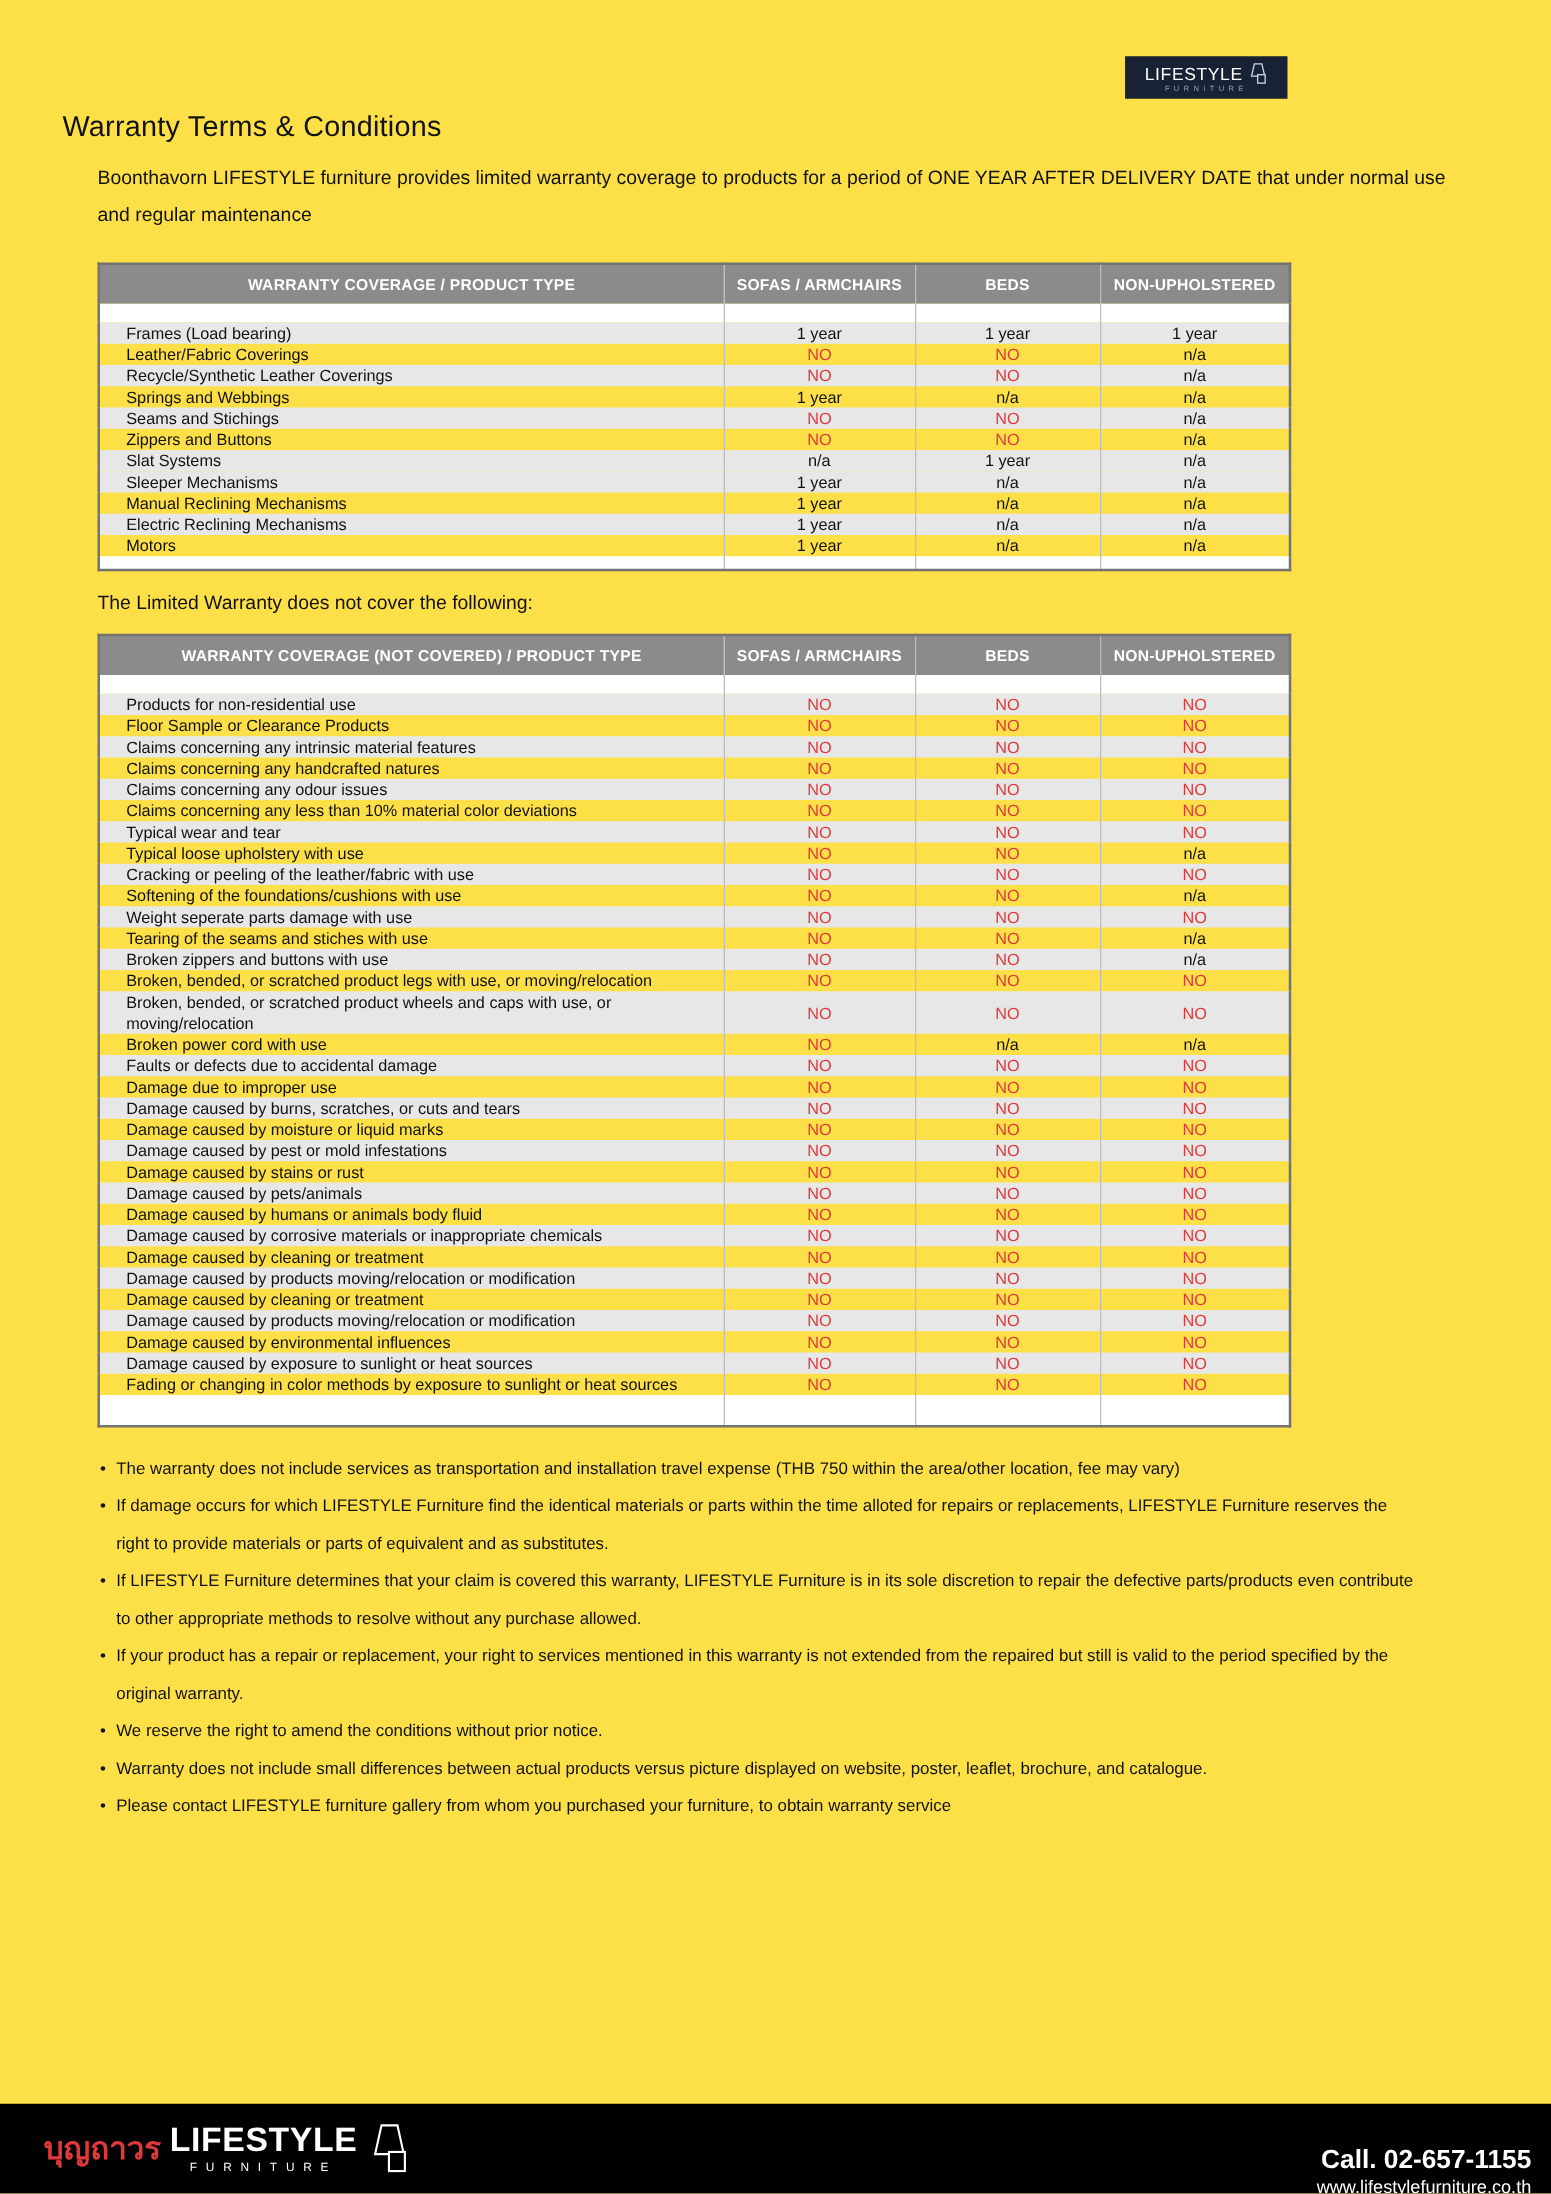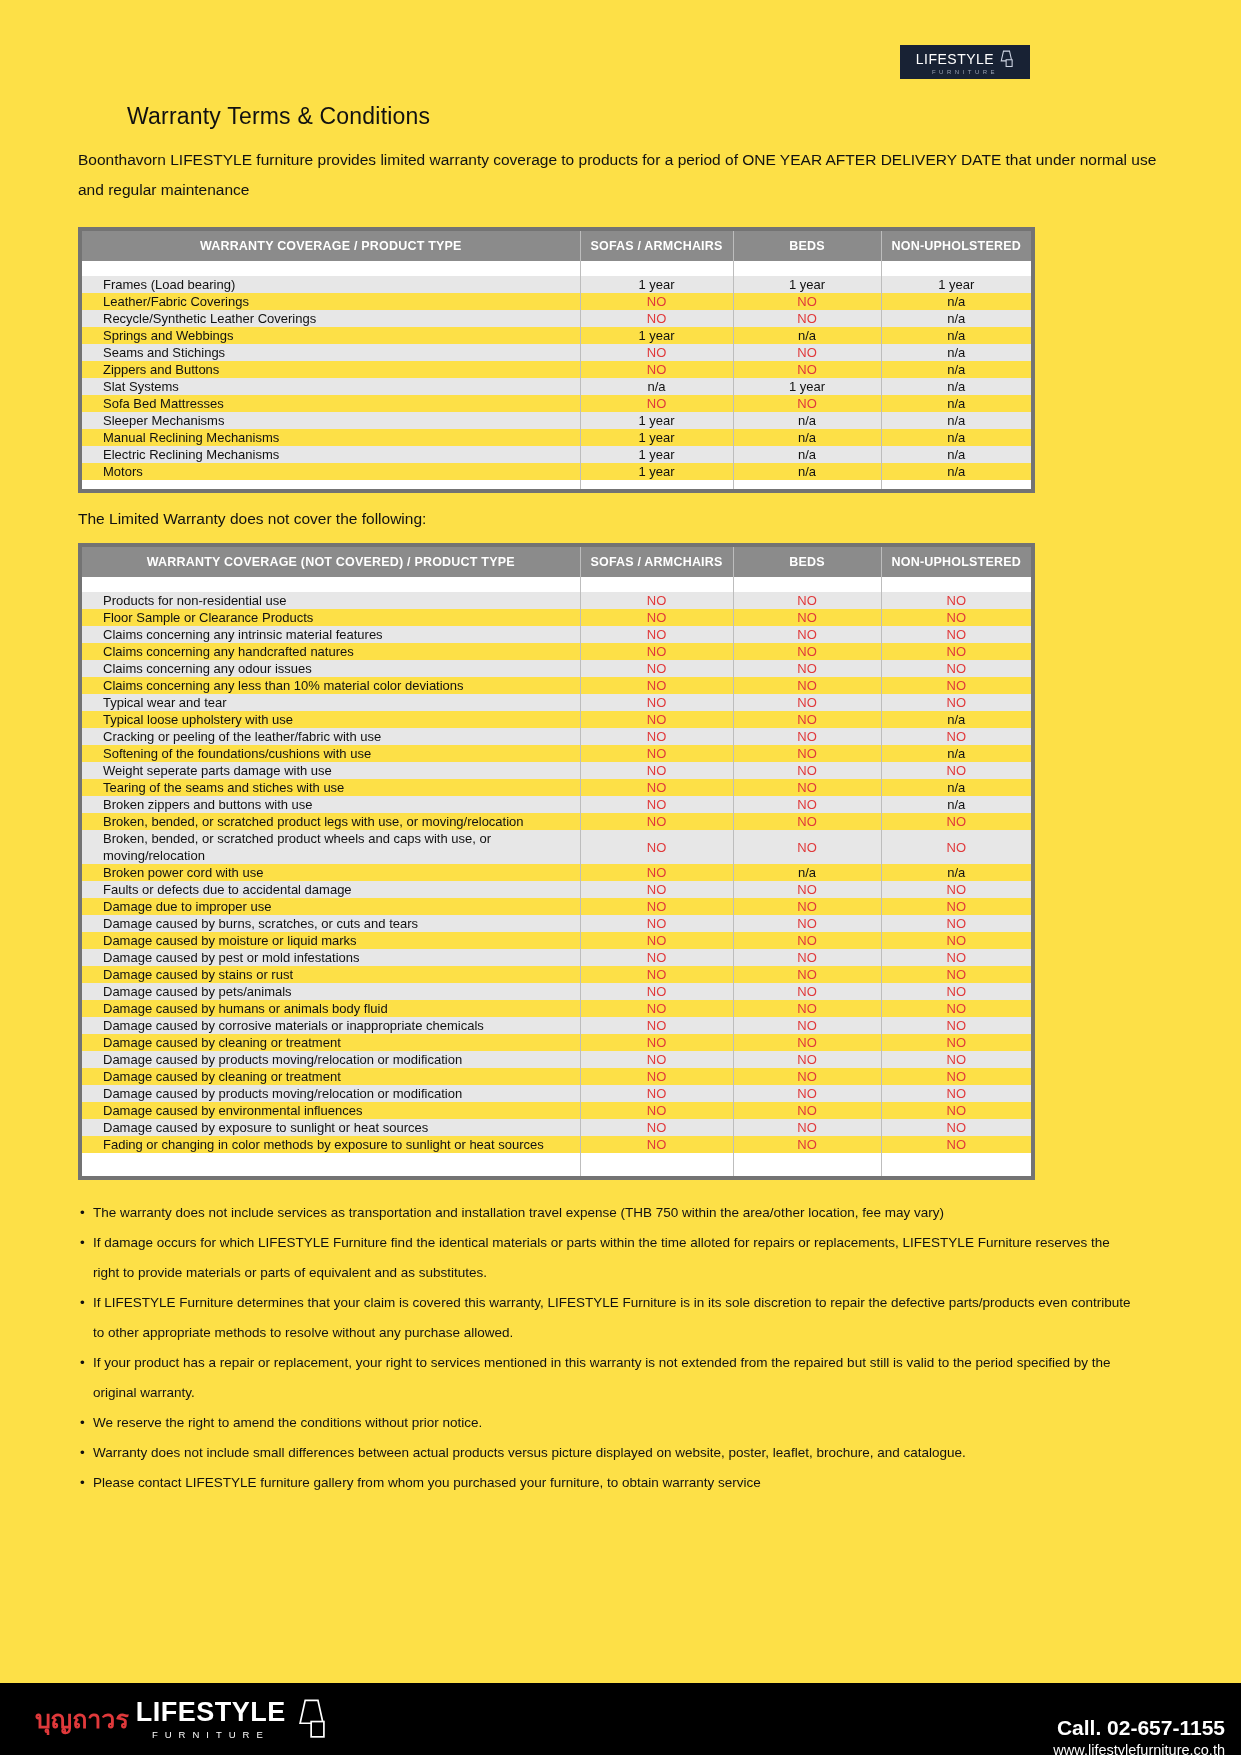--- a/index.html
+++ b/index.html
@@ -22,36 +22,36 @@
     background: var(--navy, #182234);
     display: flex; flex-direction: column;
     align-items: center; justify-content: center;
   }
   .tl-row { display: flex; align-items: center; }
   .tl-main { color: #fff; font-size: 14px; letter-spacing: .5px; }
   .tl-icon { width: 15px; height: 18px; margin-left: 5px; }
   .tl-sub { font-size: 6px; letter-spacing: 3.5px; color: #98a1b2; margin-top: 1px; }
 
   h1 {
-    margin: 15px; padding: 88px 0 0 112px;
+    margin: 0; padding: 88px 0 0 50px;
     font-size: 23px; font-weight: 500; letter-spacing: .2px;
   }
   .intro {
     margin: 13px 0 0 78px; width: 1100px;
     font-size: 15.5px; line-height: 30px;
   }
 
   .tablewrap { margin: 22px 0 0 78px; }
   .tablewrap.second { margin-top: 15px; }
   .midlabel { margin: 17px 0 0 78px; font-size: 15.5px; }
 
   table.wtable {
     border-collapse: collapse; table-layout: fixed;
     width: 953px; font-size: 13px;
-    border: 4px solid #737373;
+    border: 2px solid #737373;
   }
   .wtable th {
     background: var(--hgray, #8b8b8b); color: #fff;
     font-size: 12.5px; font-weight: bold; height: 32px;
     text-align: center; letter-spacing: .2px;
   }
   .wtable th + th, .wtable td + td { border-left: 1px solid #bdbdbd; }
   .wtable tr.spacer td { height: 15px; background: #fff; }
   .wtable tbody td { height: 17px; padding: 0; line-height: 17px; }
   .wtable td.label { padding-left: 21px; text-align: left; }
@@ -159,26 +159,20 @@
           <tr>
             <td class="label">Zippers and Buttons</td>
             <td class="val no">NO</td>
             <td class="val no">NO</td>
             <td class="val">n/a</td>
           </tr>
           <tr class="stripe">
             <td class="label">Slat Systems</td>
             <td class="val">n/a</td>
             <td class="val">1 year</td>
-            <td class="val">n/a</td>
-          </tr>
-          <tr>
-            <td class="label">Sofa Bed Mattresses</td>
-            <td class="val no">NO</td>
-            <td class="val no">NO</td>
             <td class="val">n/a</td>
           </tr>
           <tr class="stripe">
             <td class="label">Sleeper Mechanisms</td>
             <td class="val">1 year</td>
             <td class="val">n/a</td>
             <td class="val">n/a</td>
           </tr>
           <tr>
             <td class="label">Manual Reclining Mechanisms</td>

